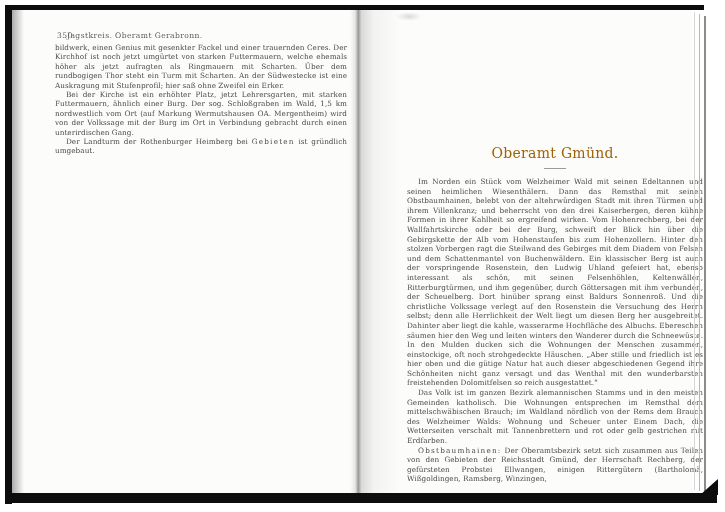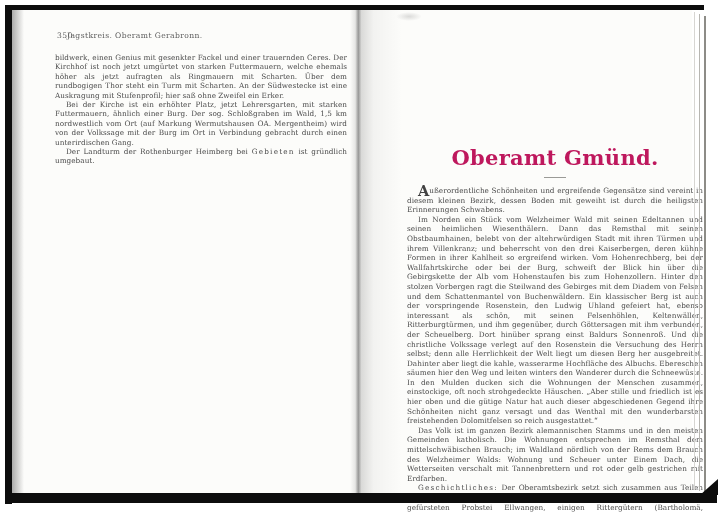--- a/index.html
+++ b/index.html
@@ -22,27 +22,27 @@
   .page-edge-2{position:absolute;left:699px;top:14px;width:1px;height:477px;background:#b7b6b1;}
   .page-edge-3{position:absolute;left:704px;top:16px;width:2px;height:476px;background:#8d8c87;}
   .scan-smudge{position:absolute;left:396px;top:12px;width:26px;height:9px;border-radius:50%;
           background:radial-gradient(ellipse at center,rgba(120,120,120,.25),rgba(120,120,120,0) 70%);}
   
   .ink{color:#4b4b4b;}
   .left-head-row{position:absolute;left:55px;top:31px;width:292px;height:10px;
           font-size:7.6px;color:#5d5d5d;}
   .page-number{position:absolute;left:2px;top:0;letter-spacing:.5px;}
   .running-header{position:absolute;left:12px;right:0;letter-spacing:.4px;}
-  .left-body{position:absolute;left:55px;top:53px;width:292px;
+  .left-body{position:absolute;left:55px;top:43px;width:292px;
           font-size:7.3px;line-height:9.4px;text-align:justify;}
   .left-body p{margin:0;}
   .indent{text-indent:11px;}
   .spaced{letter-spacing:1.2px;}
   .right-content{position:absolute;left:407px;top:145px;width:296px;}
-  .chapter-title{margin:0;text-align:center;font-size:21px;font-weight:bold;color:#be185d;
+  .chapter-title{margin:0;text-align:center;font-size:14px;font-weight:normal;color:#a16207;
           letter-spacing:.3px;}
   .title-divider{width:22px;height:1px;background:#9a9a96;margin:7px auto 8px auto;}
   .right-body{font-size:7.3px;line-height:9.6px;text-align:justify;}
   .right-body p{margin:0;}
   .dropcap{font-size:14.5px;font-weight:bold;line-height:1px;vertical-align:-2.5px;color:#424242;}
 </style>
 </head>
 <body>
 
 <div id="canvas">
@@ -60,24 +60,23 @@
       <p class="indent"><span>Der Landturm der Rothenburger Heimberg bei </span><span class="spaced">Gebieten</span><span> ist gründlich umgebaut.</span></p>
     </div>
   </div>
 
   <div>
     <div class="scan-smudge"></div>
     <div class="right-content">
       <h1 class="chapter-title">Oberamt Gmünd.</h1>
       <div class="title-divider"></div>
       <div class="right-body ink">
-        <p class="indent"><span class="dropcap">A</span><span>ußerordentliche Schönheiten und ergreifende Gegensätze sind vereint in diesem kleinen Bezirk, dessen Boden mit geweiht ist durch die heiligsten Erinnerungen Schwabens.</span></p>
         <p class="indent">Im Norden ein Stück vom Welzheimer Wald mit seinen Edeltannen und seinen heimlichen Wiesenthälern. Dann das Remsthal mit seinen Obstbaumhainen, belebt von der altehrwürdigen Stadt mit ihren Türmen und ihrem Villenkranz; und beherrscht von den drei Kaiserbergen, deren kühne Formen in ihrer Kahlheit so ergreifend wirken. Vom Hohenrechberg, bei der Wallfahrtskirche oder bei der Burg, schweift der Blick hin über die Gebirgskette der Alb vom Hohenstaufen bis zum Hohenzollern. Hinter den stolzen Vorbergen ragt die Steilwand des Gebirges mit dem Diadem von Felsen und dem Schattenmantel von Buchenwäldern. Ein klassischer Berg ist auch der vorspringende Rosenstein, den Ludwig Uhland gefeiert hat, ebenso interessant als schön, mit seinen Felsenhöhlen, Keltenwällen, Ritterburgtürmen, und ihm gegenüber, durch Göttersagen mit ihm verbunden, der Scheuelberg. Dort hinüber sprang einst Baldurs Sonnenroß. Und die christliche Volkssage verlegt auf den Rosenstein die Versuchung des Herrn selbst; denn alle Herrlichkeit der Welt liegt um diesen Berg her ausgebreitet. Dahinter aber liegt die kahle, wasserarme Hochfläche des Albuchs. Ebereschen säumen hier den Weg und leiten winters den Wanderer durch die Schneewüste. In den Mulden ducken sich die Wohnungen der Menschen zusammen, einstockige, oft noch strohgedeckte Häuschen. „Aber stille und friedlich ist es hier oben und die gütige Natur hat auch dieser abgeschiedenen Gegend ihre Schönheiten nicht ganz versagt und das Wenthal mit den wunderbarsten freistehenden Dolomitfelsen so reich ausgestattet.“</p>
         <p class="indent">Das Volk ist im ganzen Bezirk alemannischen Stamms und in den meisten Gemeinden katholisch. Die Wohnungen entsprechen im Remsthal dem mittelschwäbischen Brauch; im Waldland nördlich von der Rems dem Brauch des Welzheimer Walds: Wohnung und Scheuer unter Einem Dach, die Wetterseiten verschalt mit Tannenbrettern und rot oder gelb gestrichen mit Erdfarben.</p>
-        <p class="indent"><span class="spaced">Geschichtliches:</span><span> Der Oberamtsbezirk setzt sich zusammen aus Teilen von den Gebieten der Reichsstadt Gmünd, der Herrschaft Rechberg, der gefürsteten Probstei Ellwangen, einigen Rittergütern (Bartholomä, Wißgoldingen, Ramsberg, Winzingen,</span></p>
+        <p class="indent"><span class="spaced">Obstbaumhainen:</span><span> Der Oberamtsbezirk setzt sich zusammen aus Teilen von den Gebieten der Reichsstadt Gmünd, der Herrschaft Rechberg, der gefürsteten Probstei Ellwangen, einigen Rittergütern (Bartholomä, Wißgoldingen, Ramsberg, Winzingen,</span></p>
       </div>
     </div>
   </div>
 
   <div class="left-inner-shadow"></div>
   <div class="gutter-shadow"></div>
   <div class="page-edge-1"></div>
   <div class="page-edge-2"></div>
   <div class="page-edge-3"></div>
 

